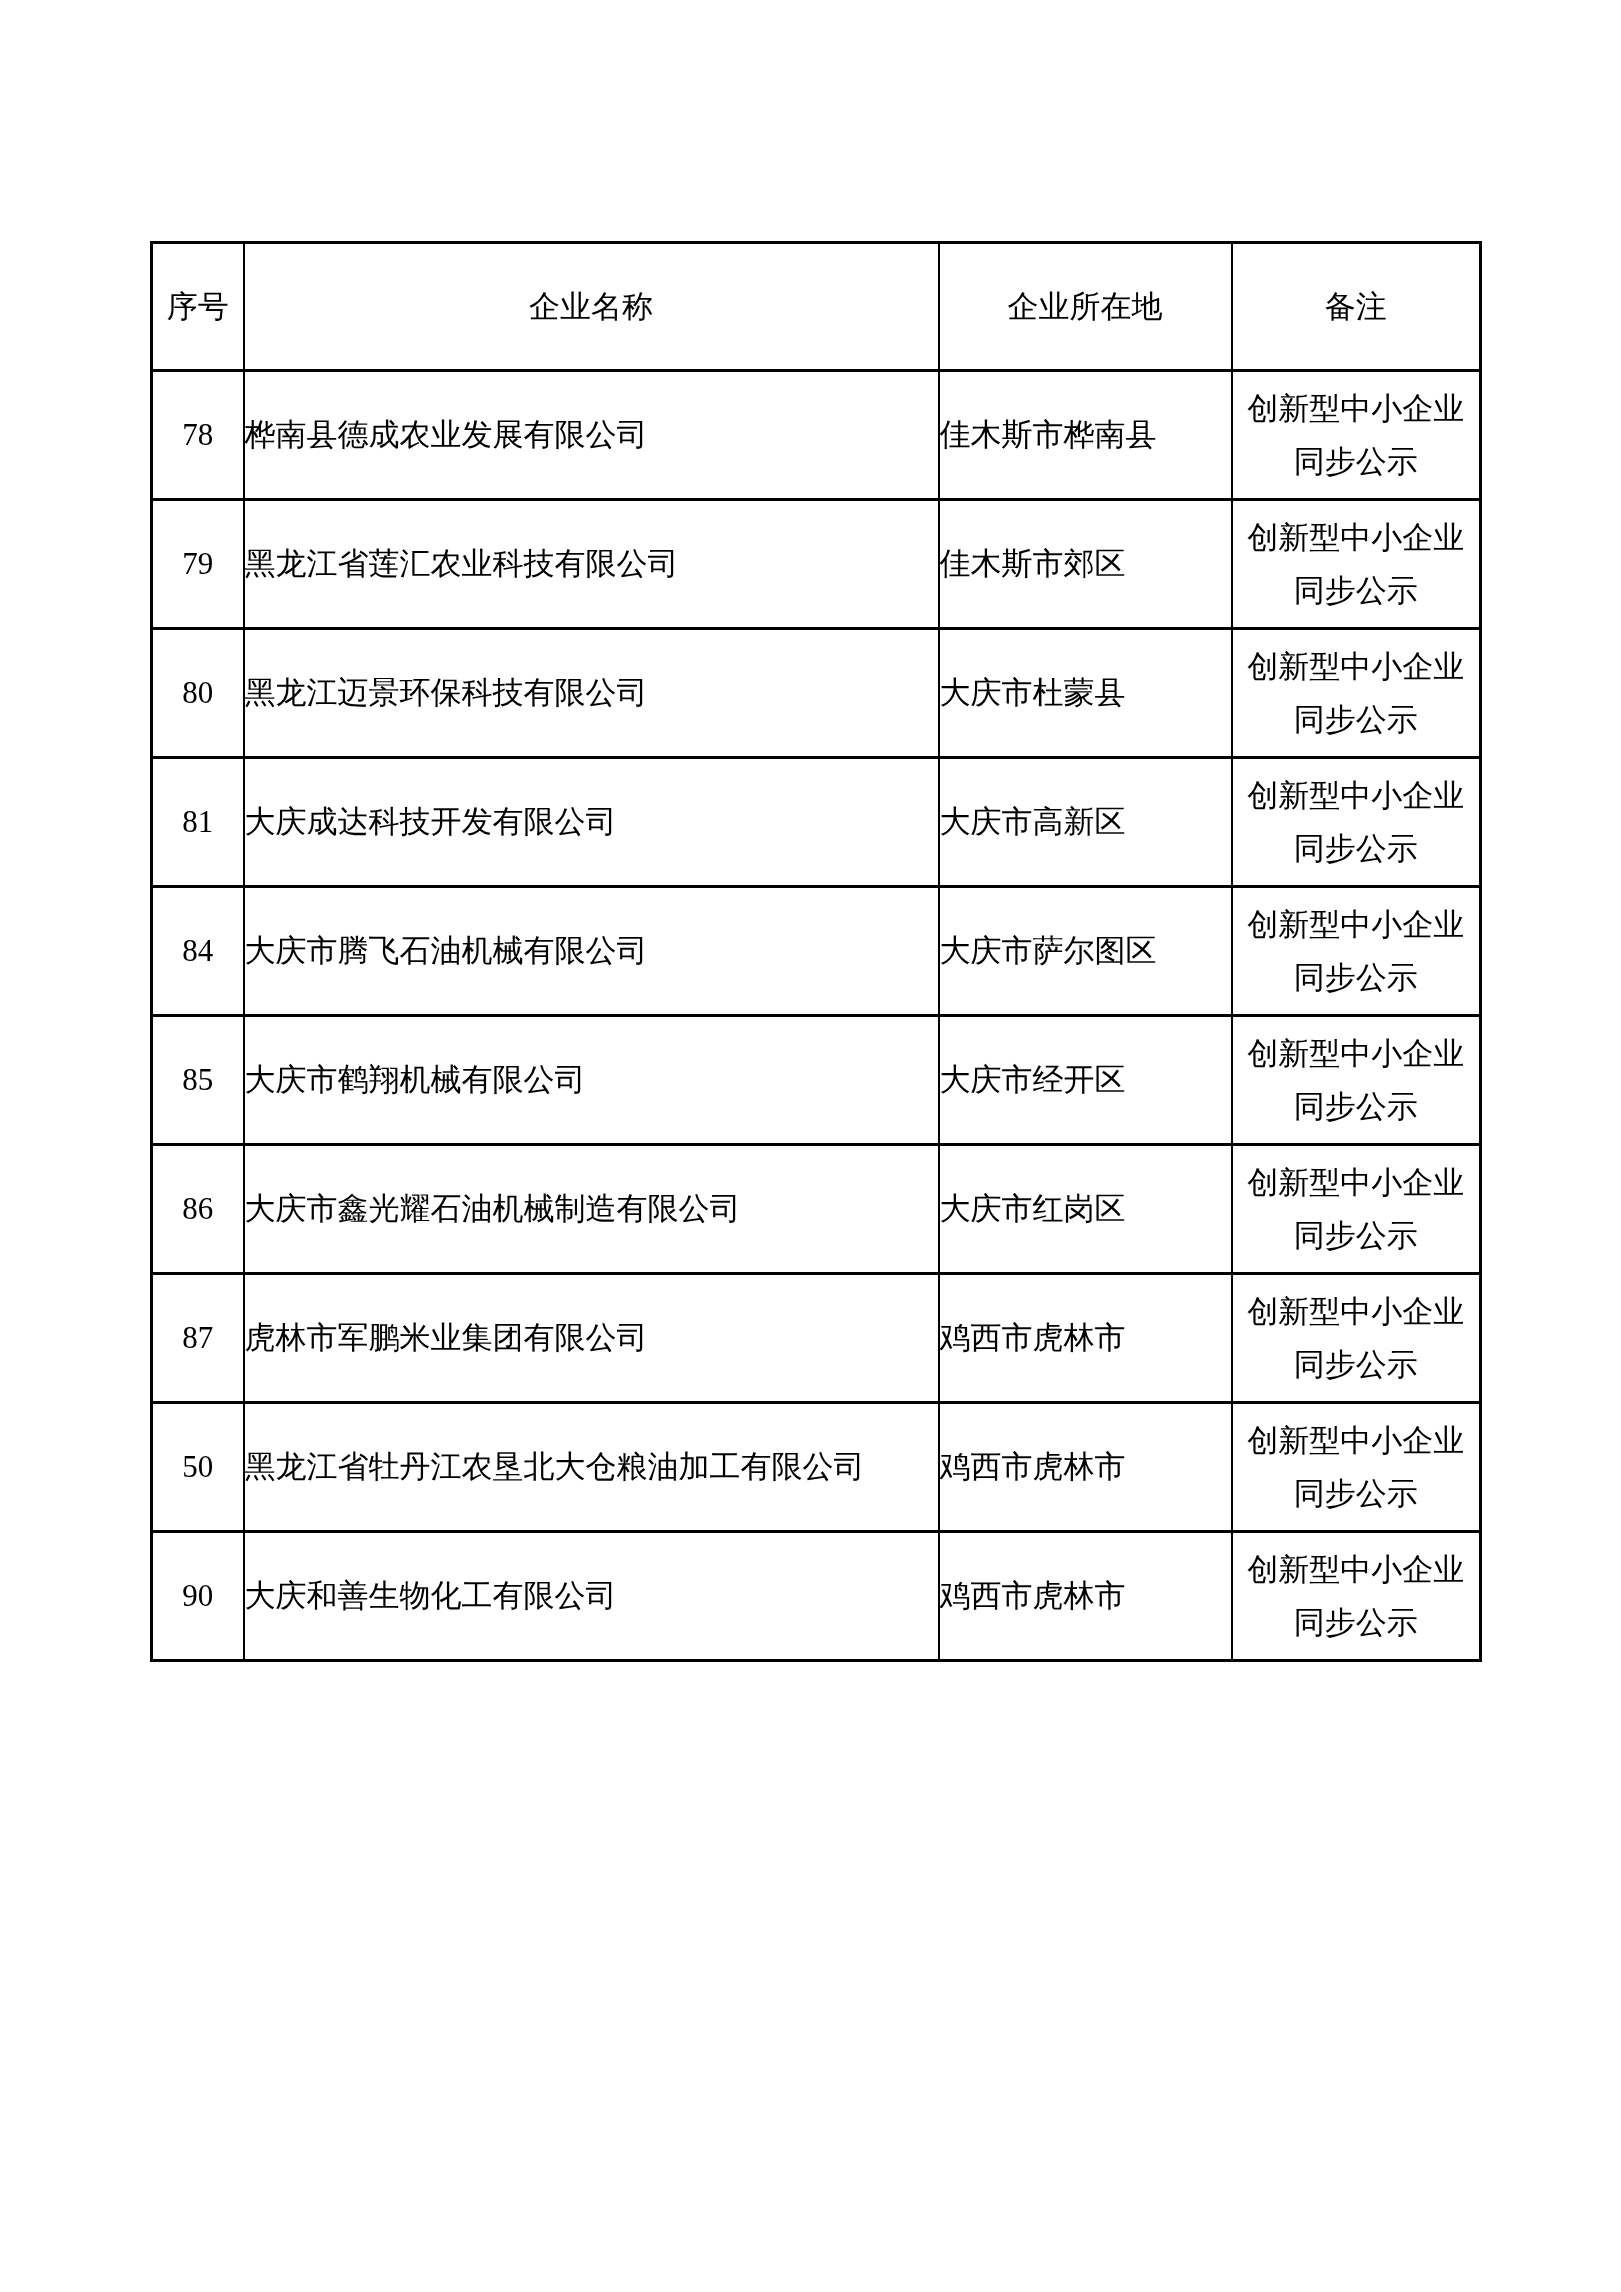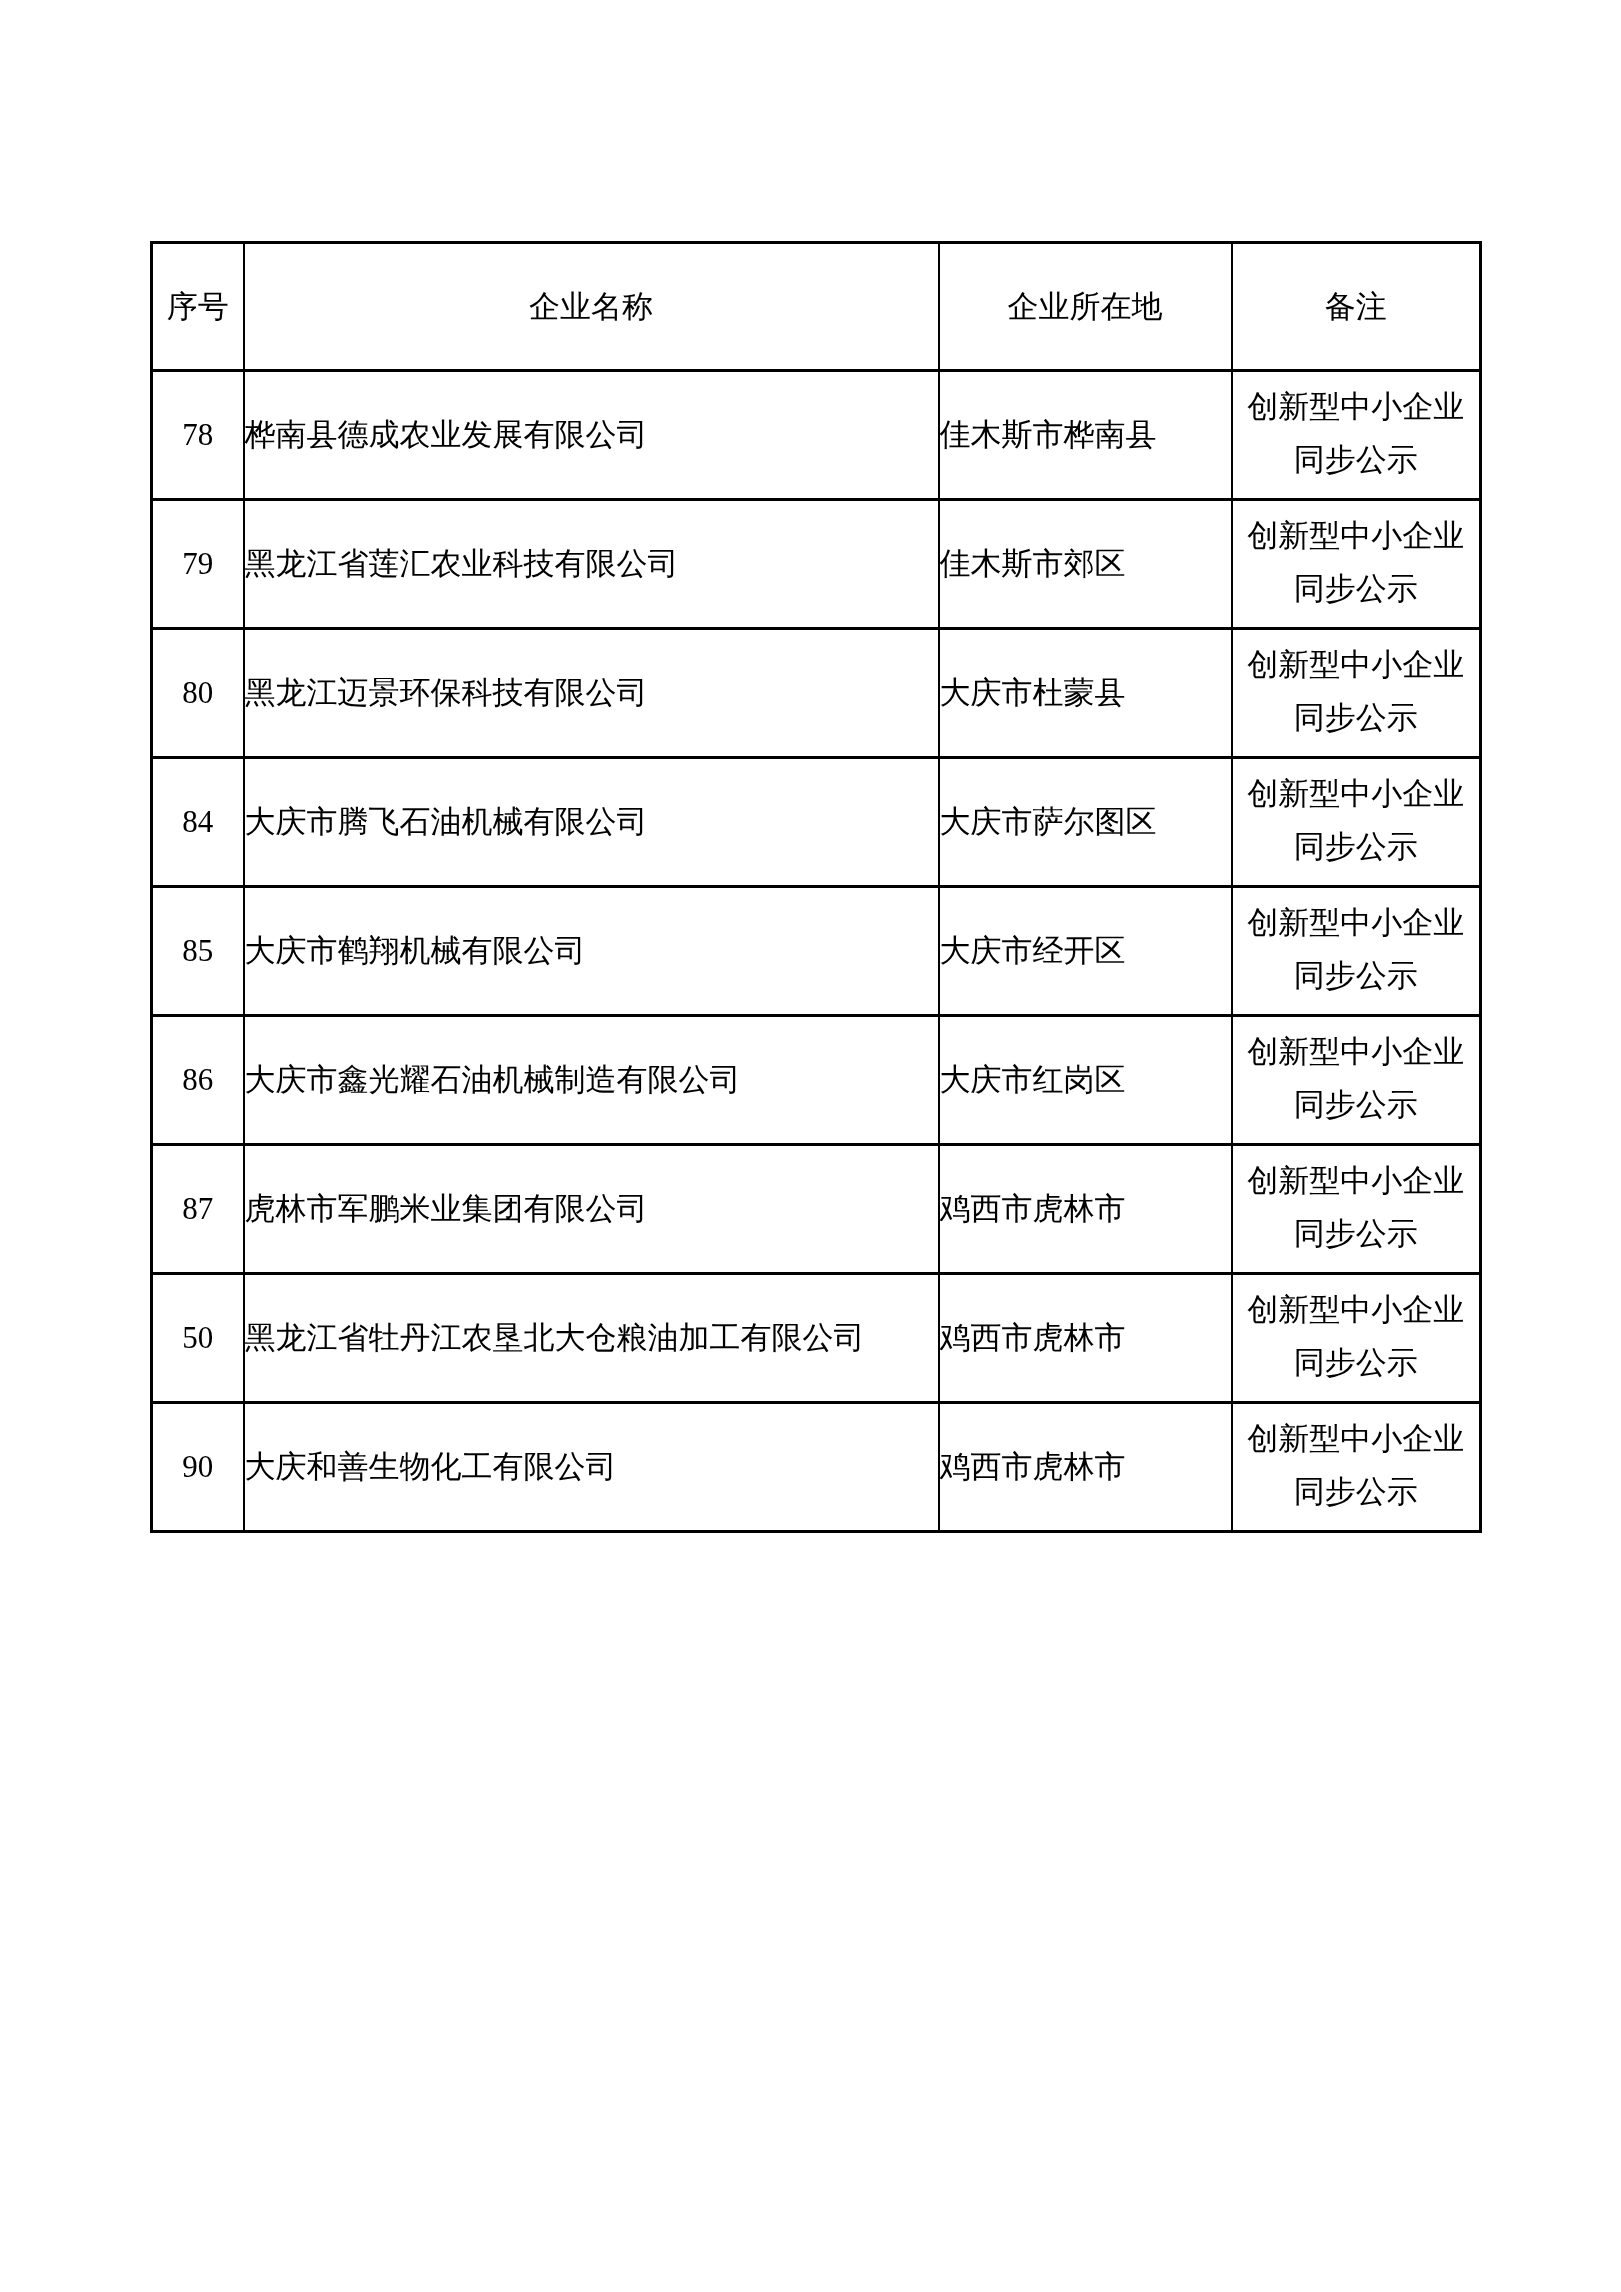--- a/index.html
+++ b/index.html
@@ -47,21 +47,21 @@
 
   col.col-no   { width: 92px; }
   col.col-name { width: 695px; }
   col.col-loc  { width: 293px; }
   col.col-rem  { width: 249px; }
 
   .c-center { text-align: center; }
   .c-name   { text-align: left; padding-left: 6.9px;  padding-right: 3.9px; }
   .c-loc    { text-align: left; padding-left: 5.9px;  padding-right: 3.9px; }
   .c-rem    { text-align: center; line-height: 1.72; }
-  .rem-line { display: block; font-family: Liberation Mono, monospace; }
+  .rem-line { display: block; }
 
   .page-footer {
     position: absolute;
     left: 0;
     top: 2162px;
     width: 1621px;
     text-align: center;
     font-size: 29px;
     letter-spacing: 1px;
   }
@@ -102,20 +102,29 @@
         <td class="c-loc">佳木斯市郊区</td>
         <td class="c-rem">
           <span class="rem-line">创新型中小企业</span>
           <span class="rem-line">同步公示</span>
         </td>
       </tr>
       <tr class="data-row">
         <td class="c-center">80</td>
         <td class="c-name">黑龙江迈景环保科技有限公司</td>
         <td class="c-loc">大庆市杜蒙县</td>
+        <td class="c-rem">
+          <span class="rem-line">创新型中小企业</span>
+          <span class="rem-line">同步公示</span>
+        </td>
+      </tr>
+      <tr class="data-row">
+        <td class="c-center">81</td>
+        <td class="c-name">大庆成达科技开发有限公司</td>
+        <td class="c-loc">大庆市高新区</td>
         <td class="c-rem">
           <span class="rem-line">创新型中小企业</span>
           <span class="rem-line">同步公示</span>
         </td>
       </tr>
       <tr class="data-row">
         <td class="c-center">84</td>
         <td class="c-name">大庆市腾飞石油机械有限公司</td>
         <td class="c-loc">大庆市萨尔图区</td>
         <td class="c-rem">

